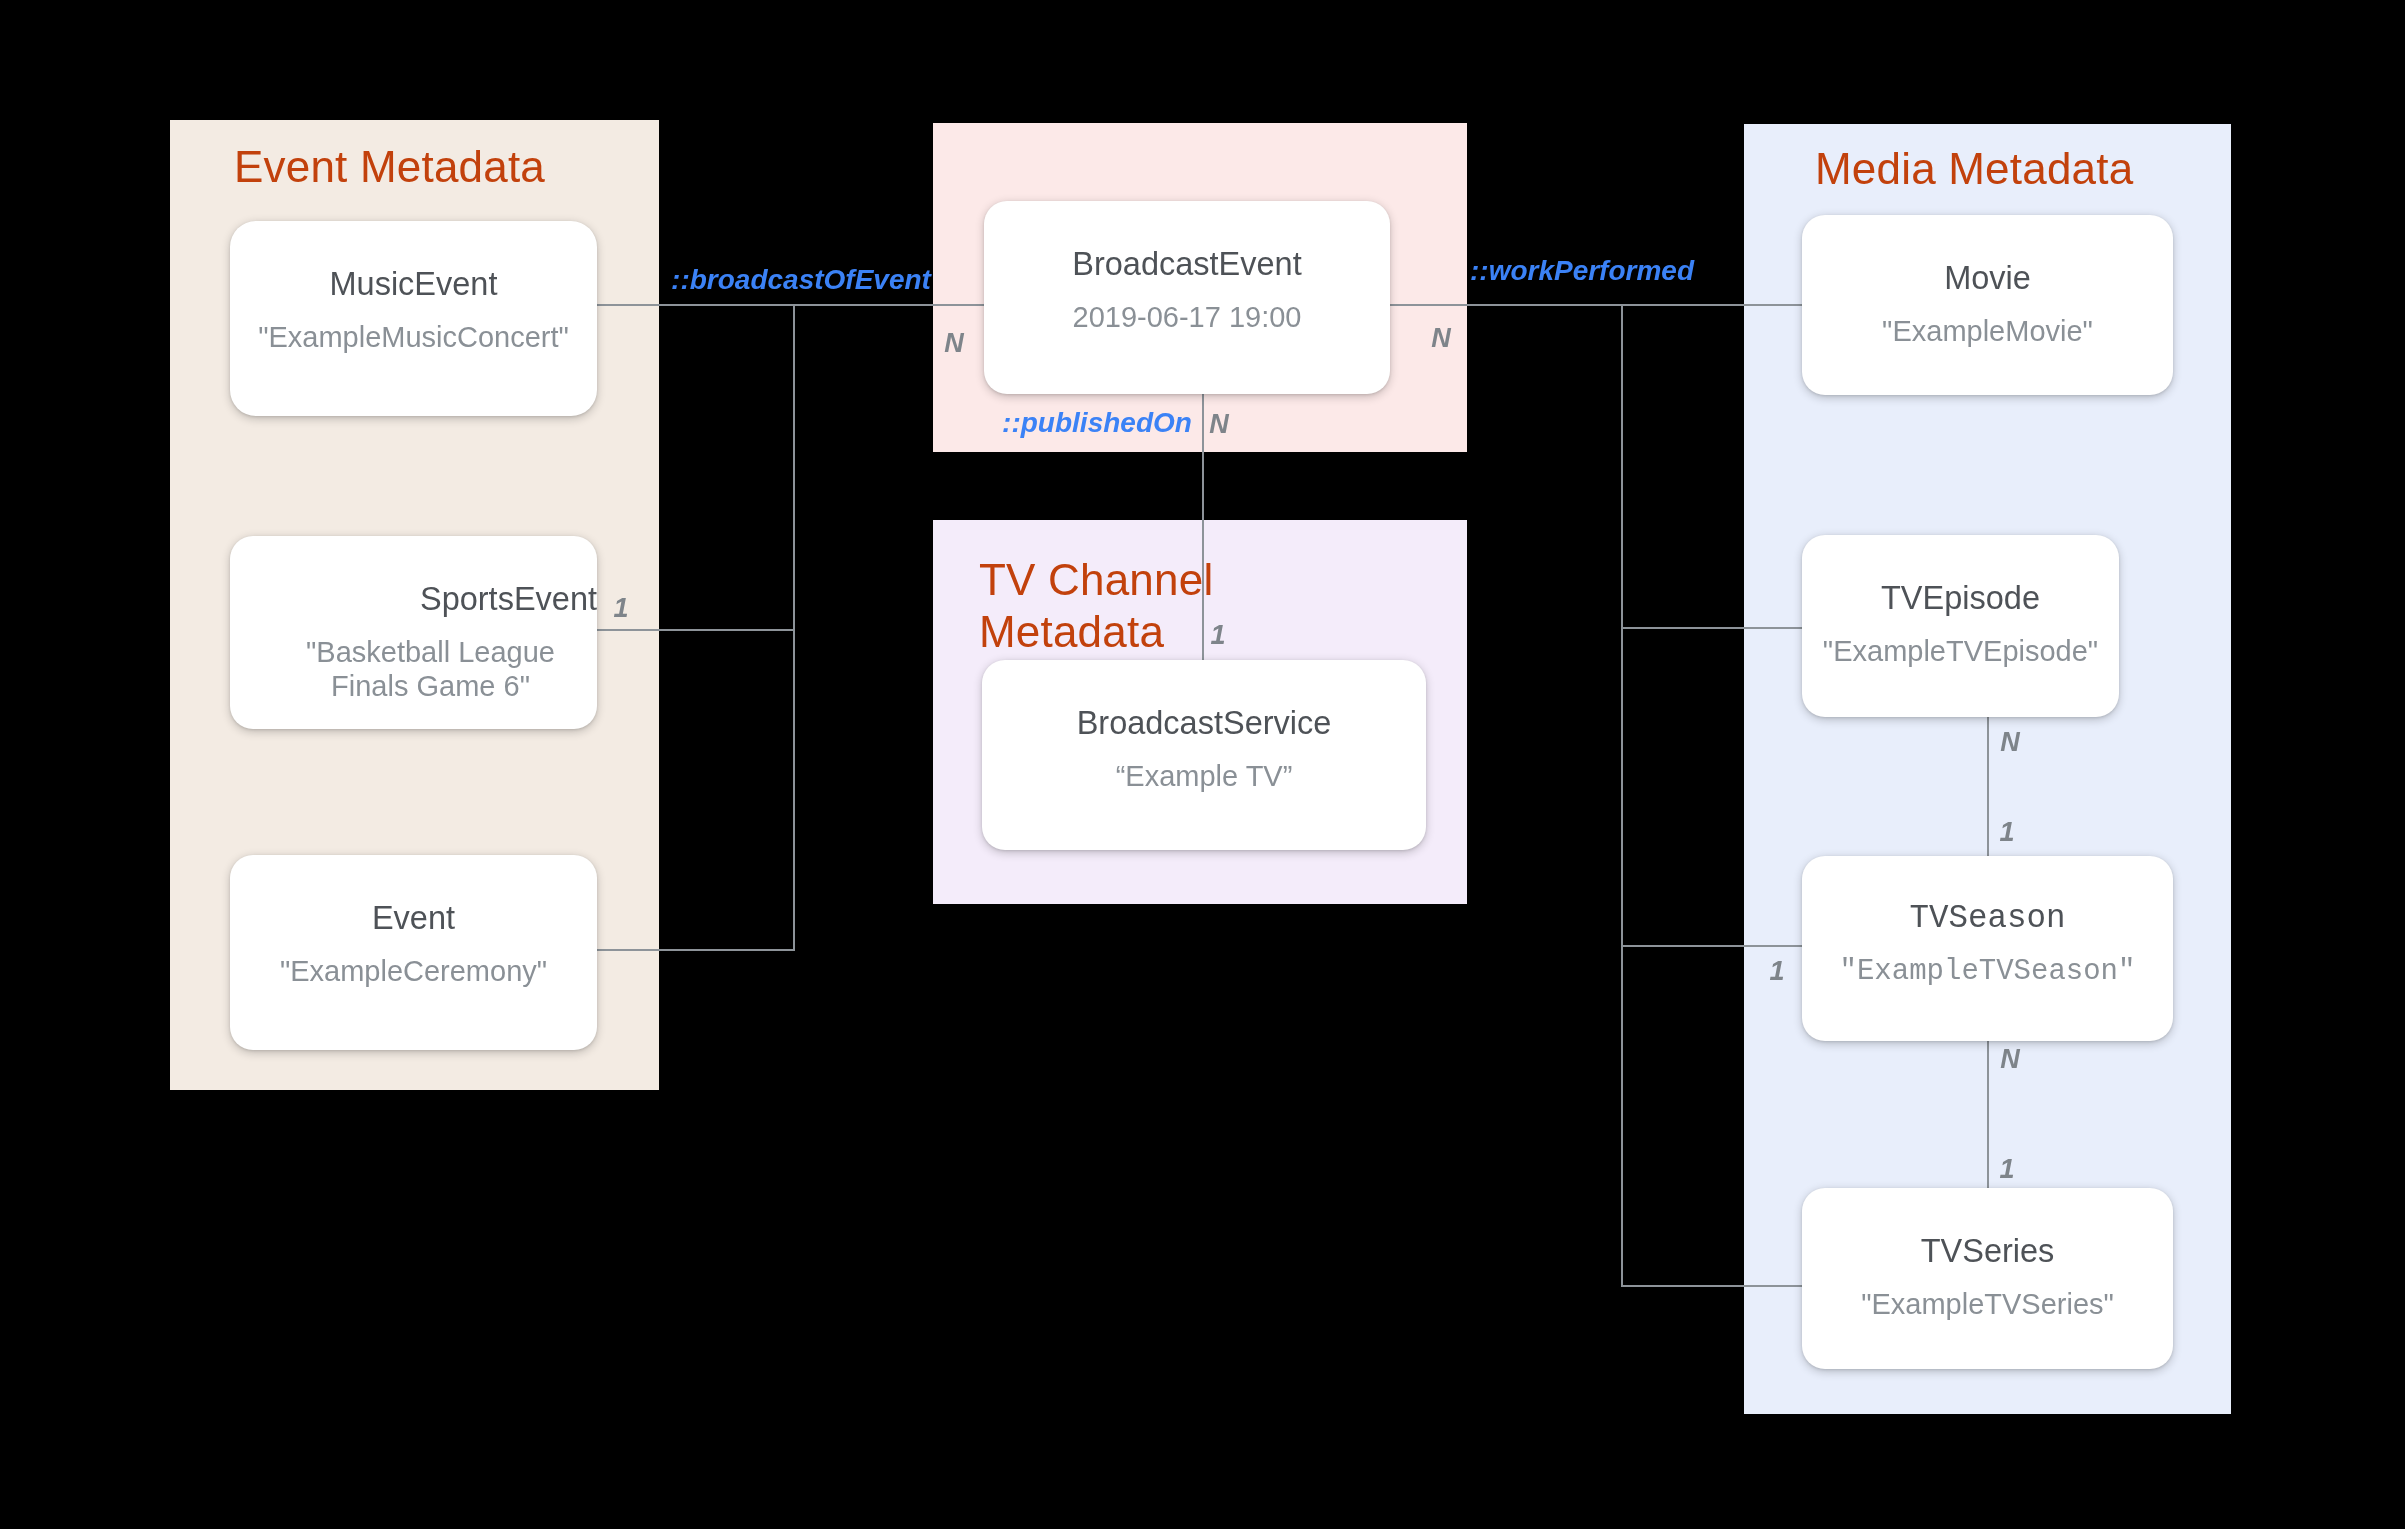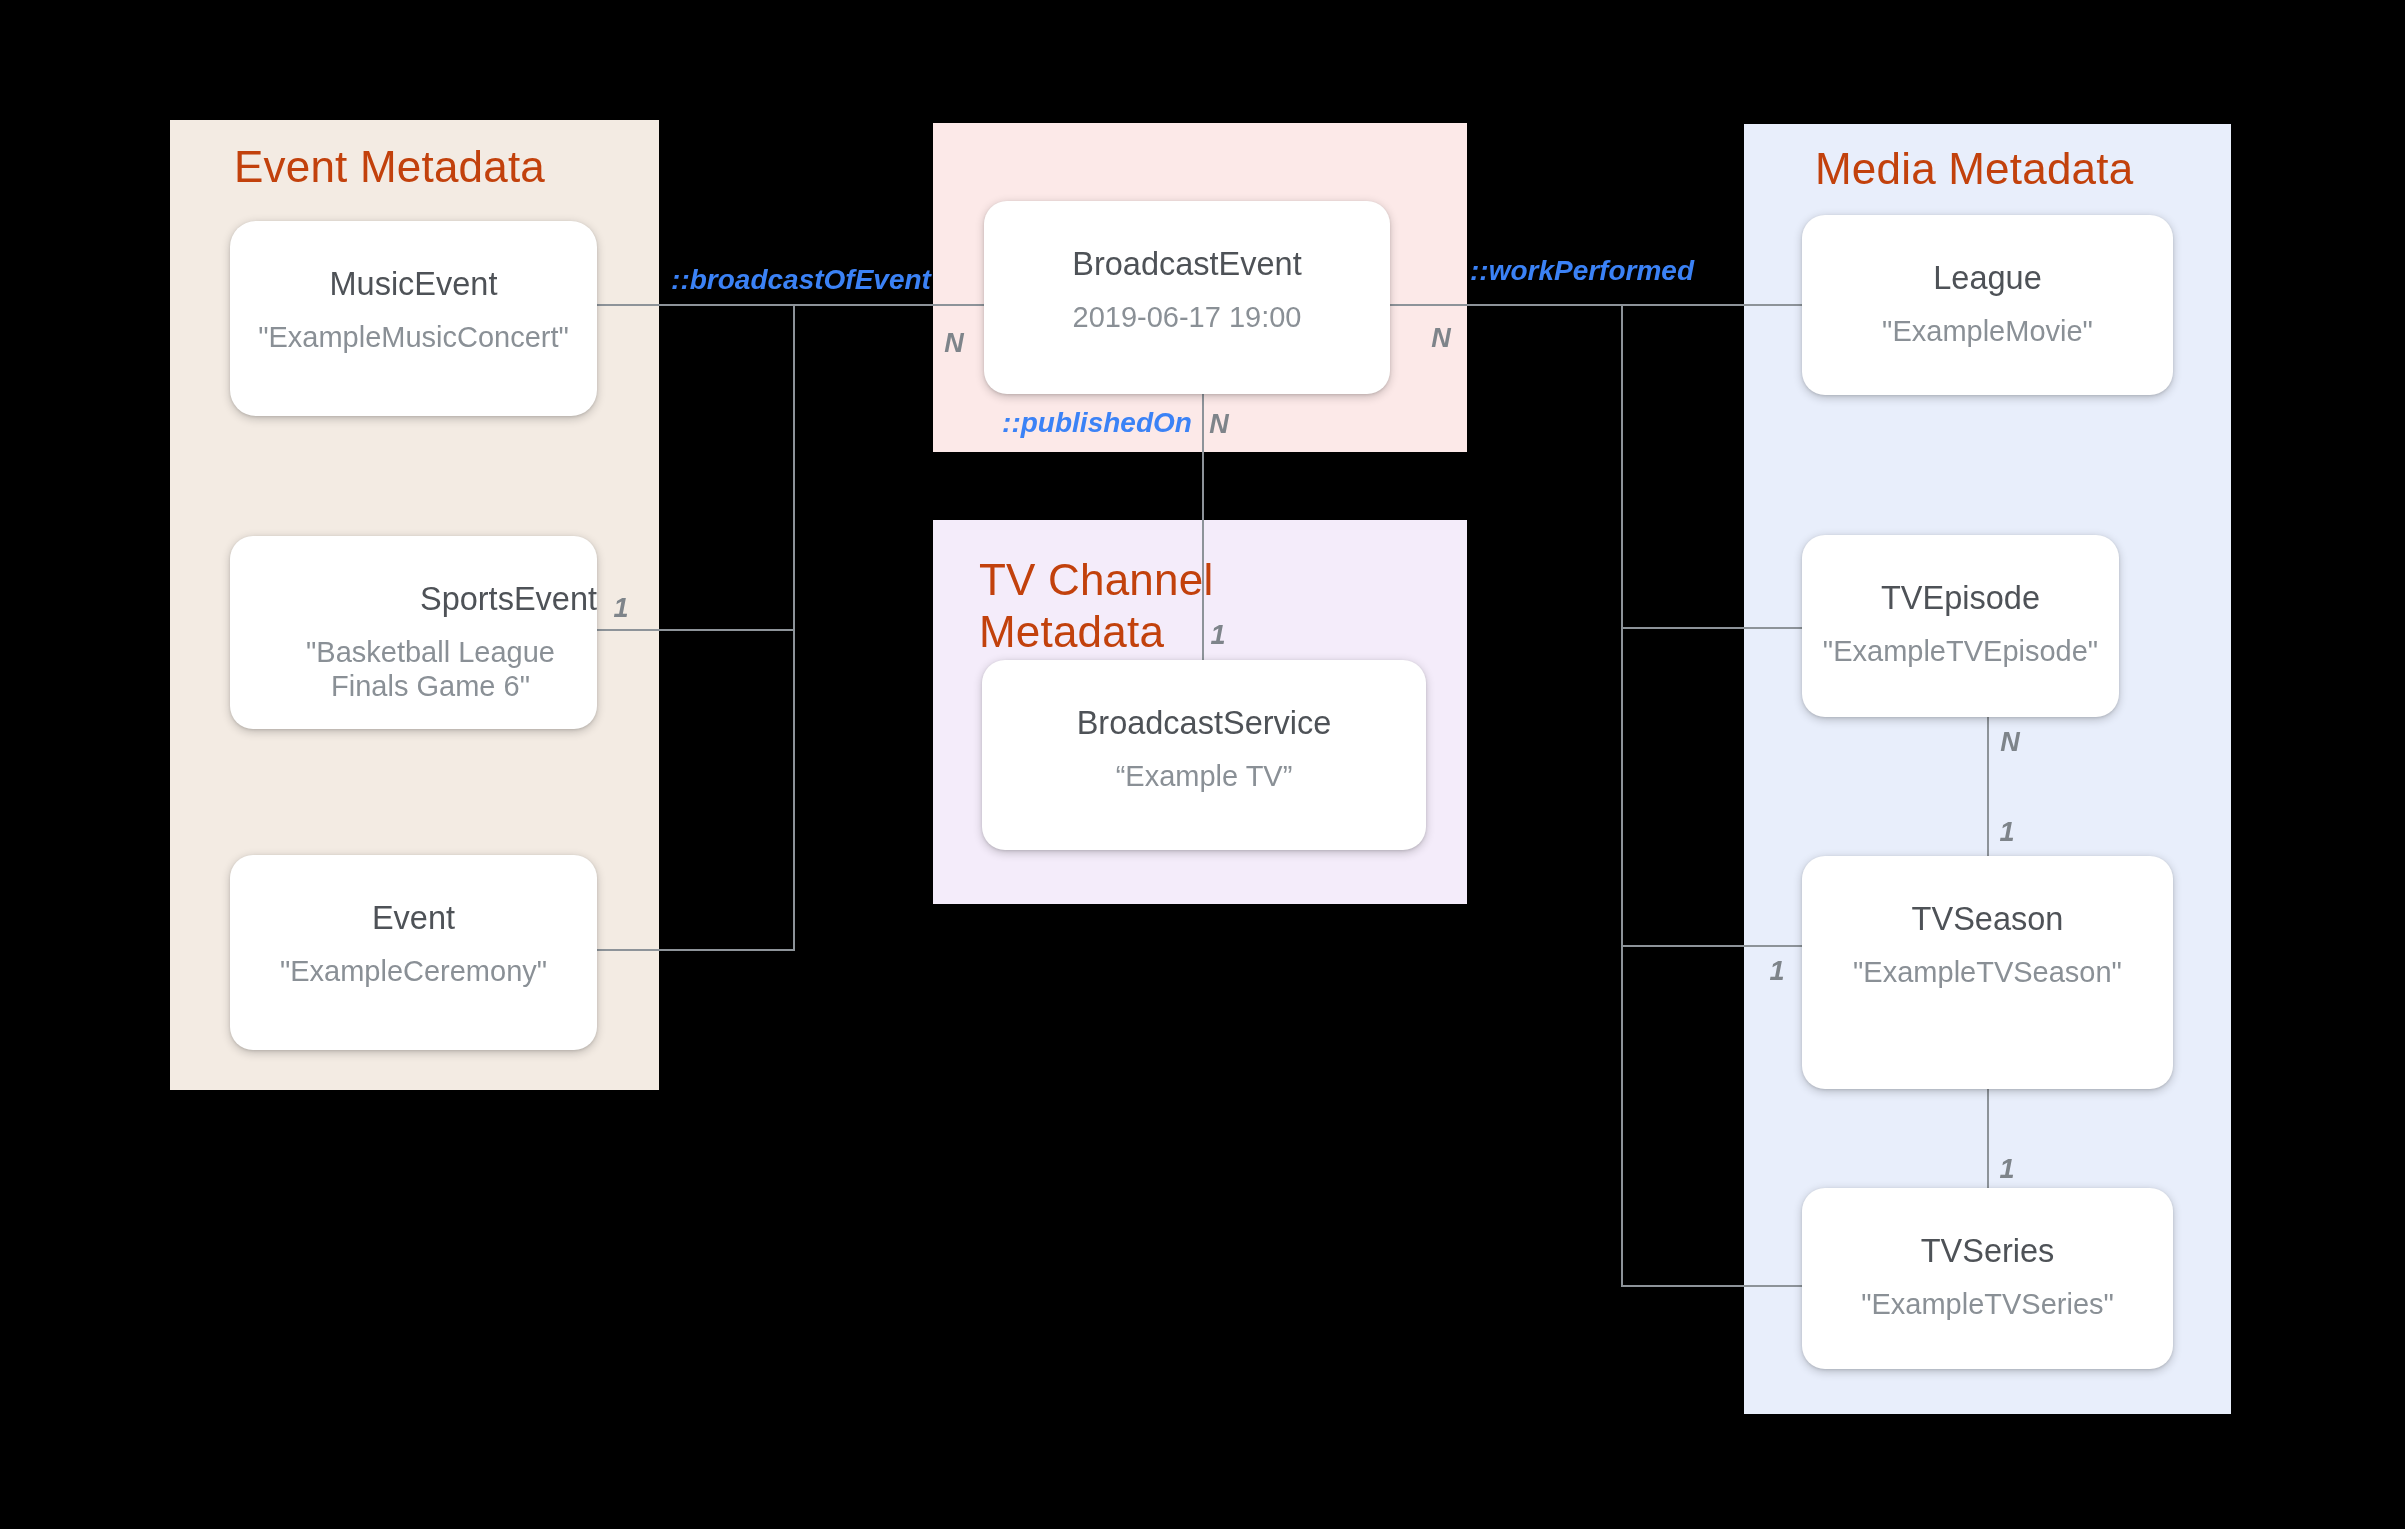--- a/index.html
+++ b/index.html
@@ -102,30 +102,30 @@
     <div class="card-title">BroadcastEvent</div>
     <div class="card-value">2019-06-17 19:00</div>
   </div>
 
   <div class="card" style="left:982px;top:660px;width:444px;height:190px;">
     <div class="card-title">BroadcastService</div>
     <div class="card-value">“Example TV”</div>
   </div>
 
   <div class="card" style="left:1802px;top:215px;width:371px;height:180px;">
-    <div class="card-title">League</div>
+    <div class="card-title">Movie</div>
     <div class="card-value">"ExampleMovie"</div>
   </div>
 
   <div class="card" style="left:1802px;top:535px;width:317px;height:182px;">
     <div class="card-title">TVEpisode</div>
     <div class="card-value">"ExampleTVEpisode"</div>
   </div>
 
-  <div class="card" style="left:1802px;top:856px;width:371px;height:233px;">
+  <div class="card" style="left:1802px;top:856px;width:371px;height:185px;font-family:Liberation Mono, monospace;">
     <div class="card-title">TVSeason</div>
     <div class="card-value">"ExampleTVSeason"</div>
   </div>
 
   <div class="card" style="left:1802px;top:1188px;width:371px;height:181px;">
     <div class="card-title">TVSeries</div>
     <div class="card-value">"ExampleTVSeries"</div>
   </div>
 
 </div>

